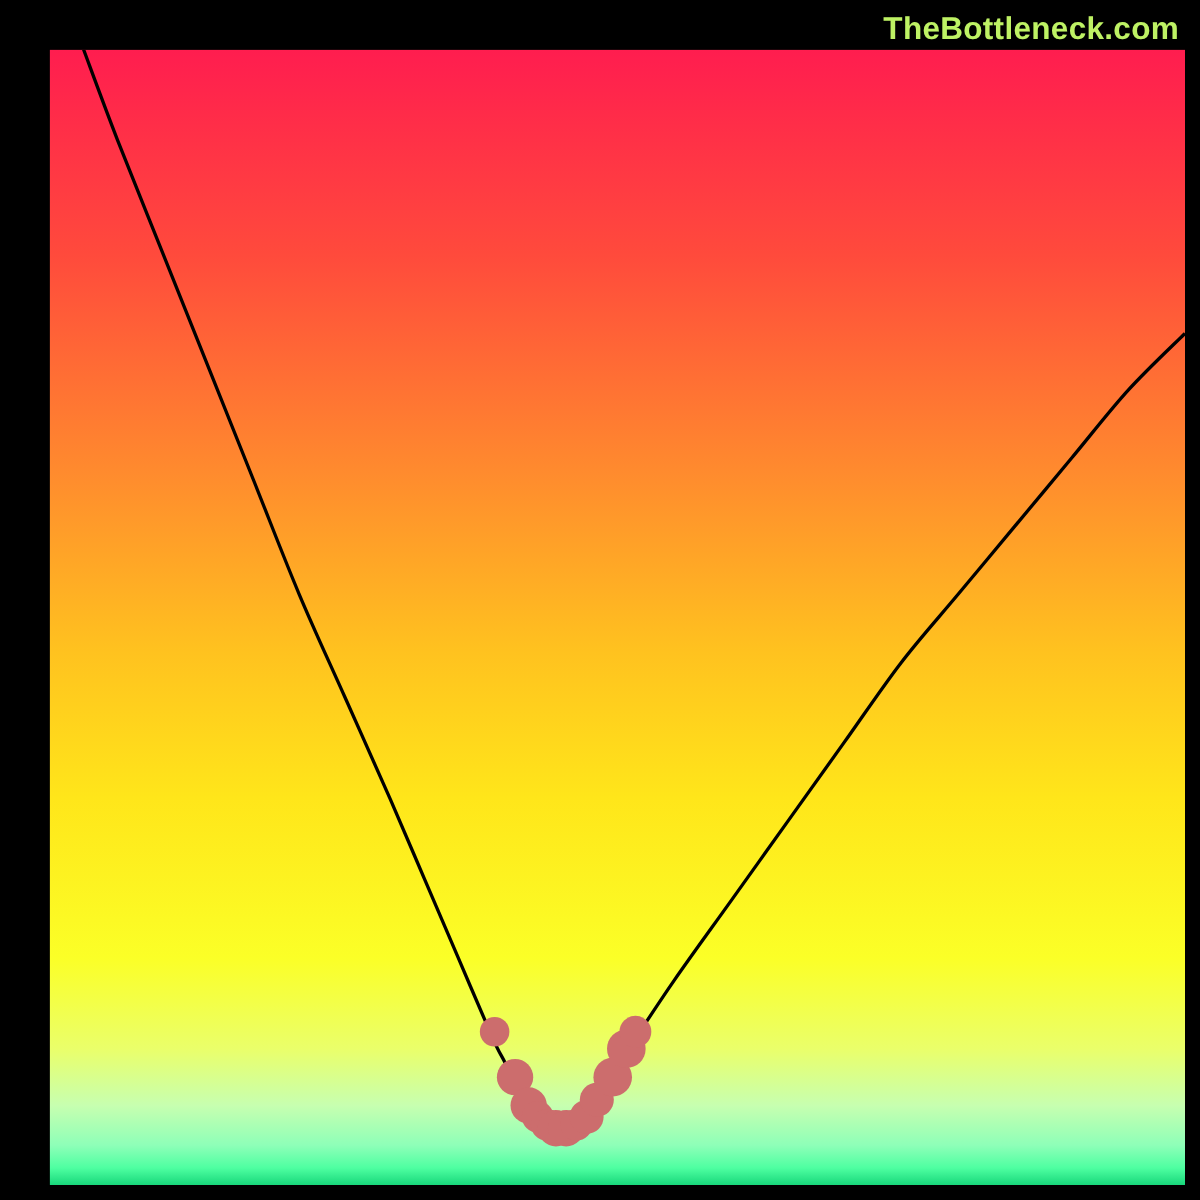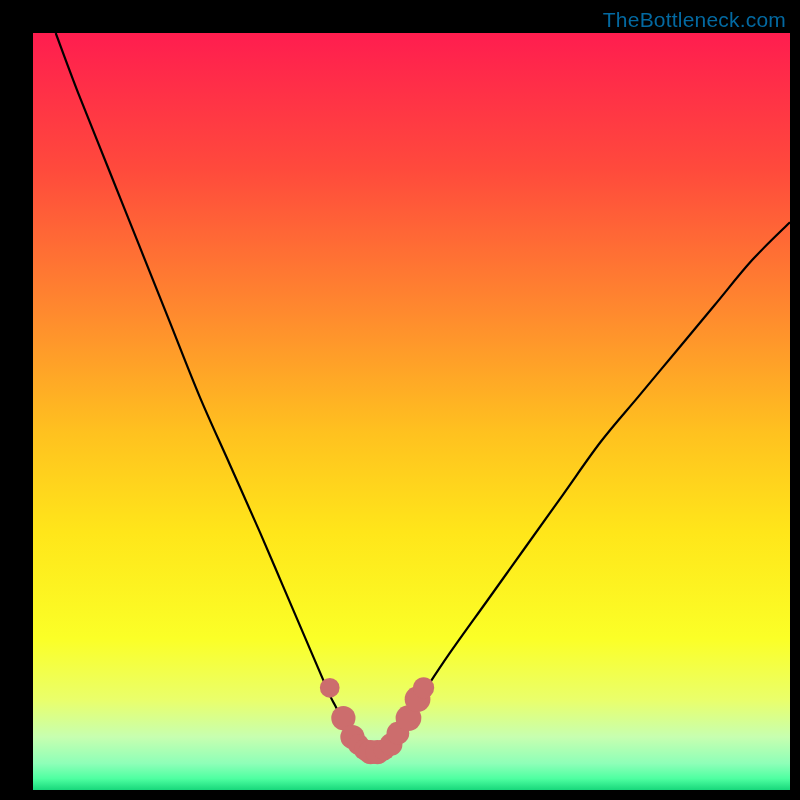--- a/index.html
+++ b/index.html
@@ -26,22 +26,22 @@
     overflow: hidden;
   }
   .plot svg {
     display: block;
   }
   .watermark {
     position: absolute;
     top: 8px;
     right: 14px;
     font-size: 21px;
-    font-weight: 400;
-    color: #0369a1;
+    font-weight: 700;
+    color: #bef264;
     letter-spacing: 0.2px;
   }
 </style>
 </head>
 <body>
 
 <div class="frame">
   <div class="plot">
     <svg viewBox="0 0 757 757" width="757" height="757">
       <defs>

